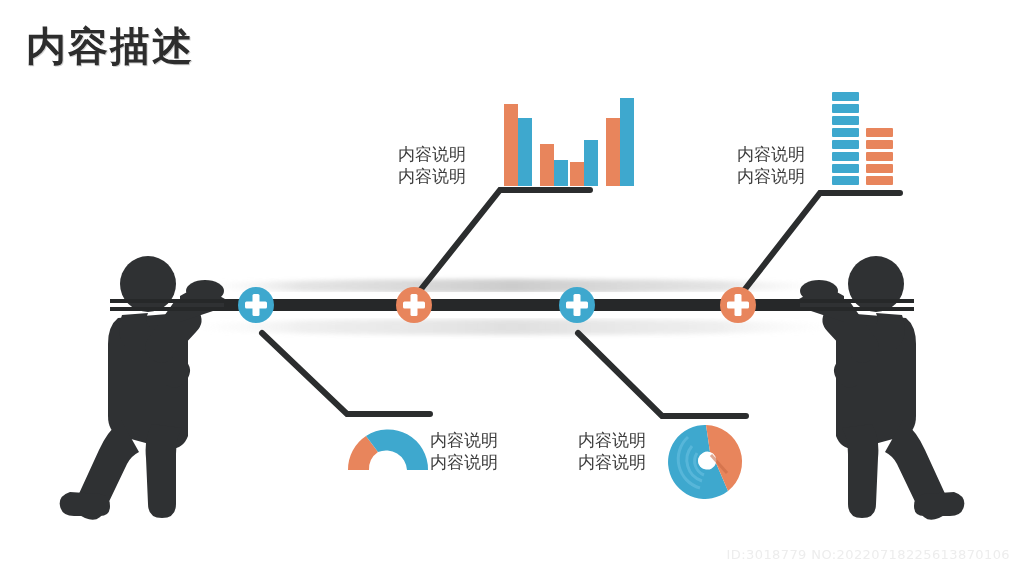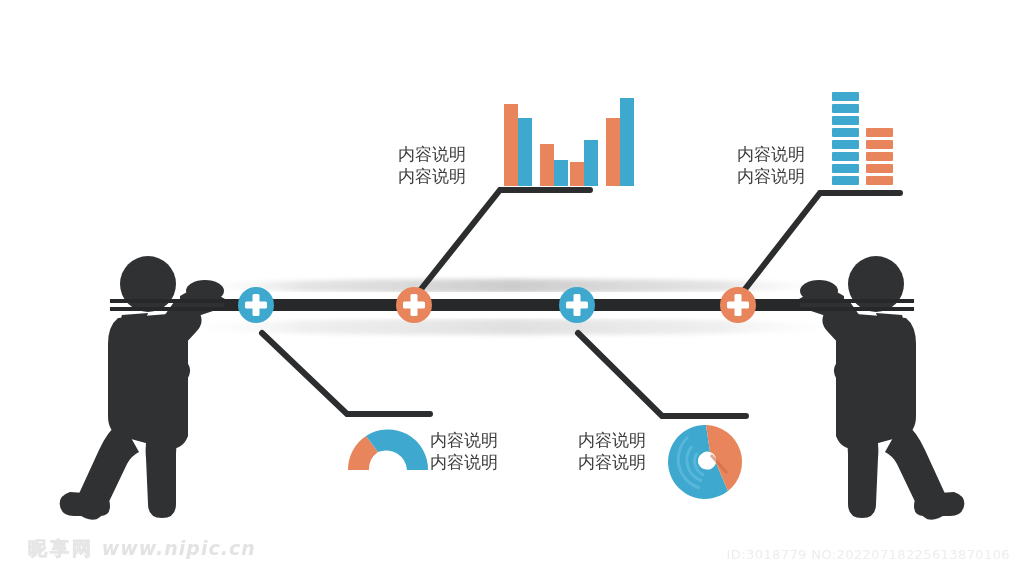--- a/index.html
+++ b/index.html
@@ -88,20 +88,21 @@
     letter-spacing: 0.4px;
     white-space: nowrap;
     user-select: none;
   }
 </style>
 </head>
 <body>
 
 <div id="stage">
 
+  <div id="page-title">内容描述</div>
 
   <svg id="scene" viewBox="0 0 1024 576">
     <defs>
       <linearGradient id="beamShadowGrad" x1="0" y1="0" x2="1" y2="0">
         <stop offset="0%" stop-color="#ffffff" stop-opacity="0"></stop>
         <stop offset="18%" stop-color="#bfbfbf" stop-opacity="0.55"></stop>
         <stop offset="50%" stop-color="#9e9e9e" stop-opacity="0.70"></stop>
         <stop offset="82%" stop-color="#bfbfbf" stop-opacity="0.55"></stop>
         <stop offset="100%" stop-color="#ffffff" stop-opacity="0"></stop>
       </linearGradient>
@@ -269,20 +270,16 @@
   <div class="label-block label-left" id="label-bl">
     <span class="ln">内容说明</span>
     <span class="ln">内容说明</span>
   </div>
 
   <div class="label-block label-left" id="label-br">
     <span class="ln">内容说明</span>
     <span class="ln">内容说明</span>
   </div>
 
-  <div id="watermark">
-    <span class="wm-cn">昵享网</span>
-    <span>www.nipic.cn</span>
-  </div>
 
   <div id="footer-id">ID:3018779 NO:20220718225613870106</div>
 
 </div>
 
 </body></html>

